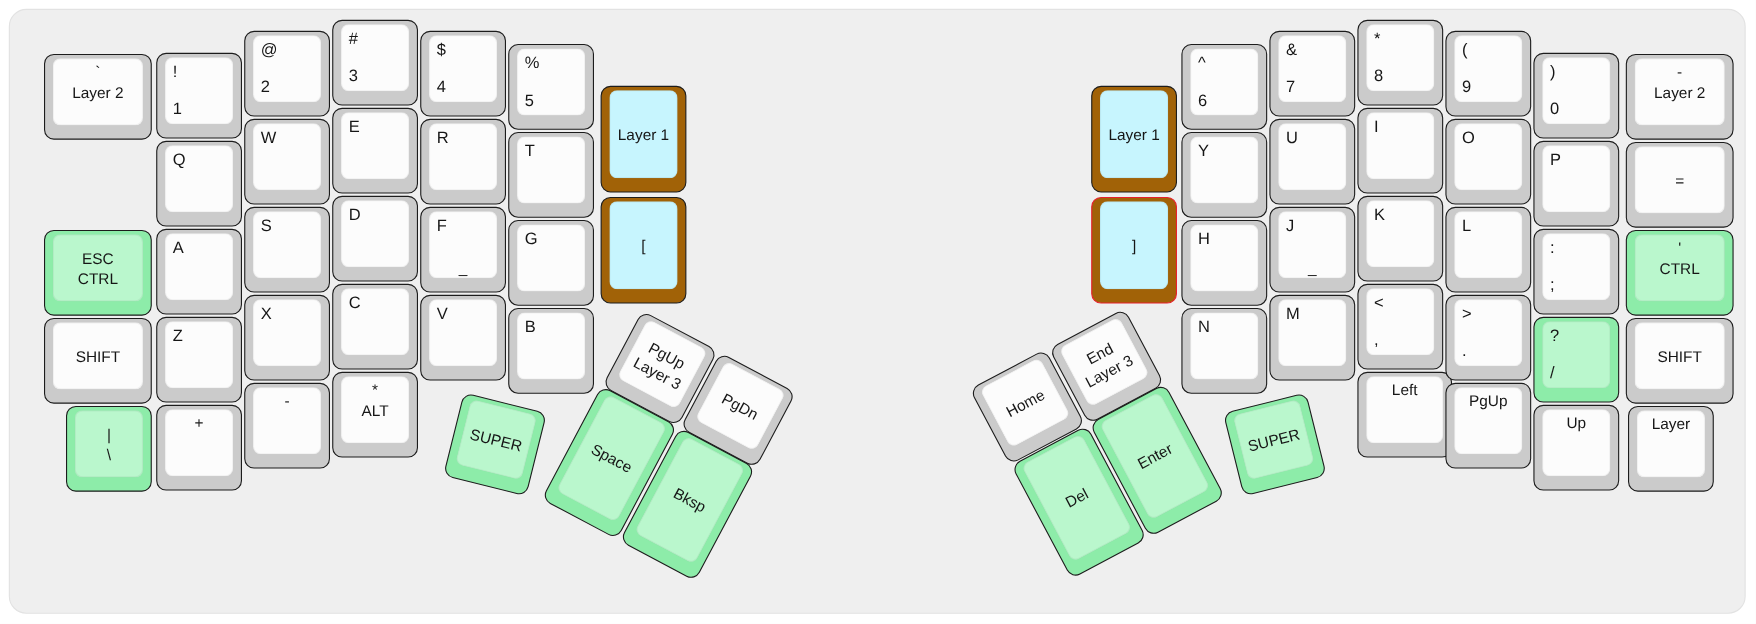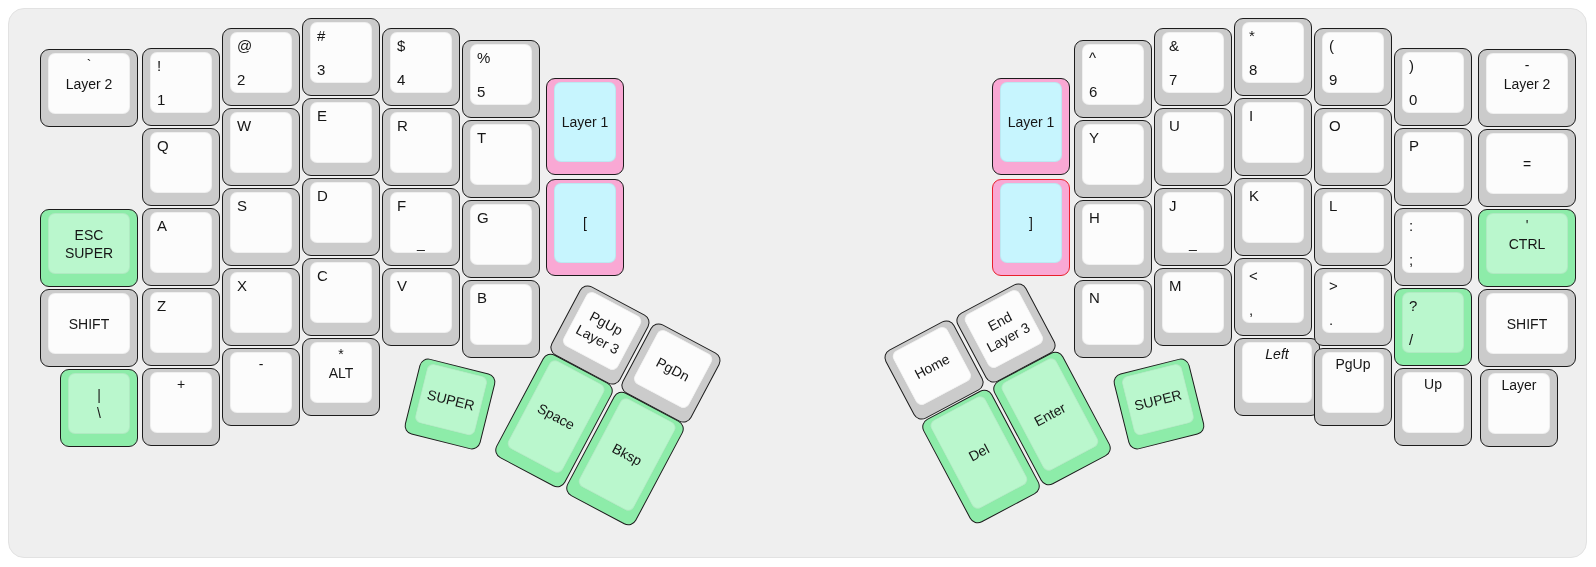--- a/index.html
+++ b/index.html
@@ -7,21 +7,21 @@
        font-family:"Liberation Sans", sans-serif;-webkit-font-smoothing:antialiased;}
   .panel{position:absolute;left:8px;top:8px;width:1579px;height:550px;
          background:#efefef;border:1px solid #e2e2e2;border-radius:16px;box-sizing:border-box;}
   .keys-layer{position:absolute;left:0;top:0;width:1596px;height:567px;}
   .key{position:absolute;box-sizing:border-box;border:1.5px solid #1c1c1c;border-radius:9px;
        transform-origin:50% 50%;}
   .key .top{position:absolute;left:7px;right:7px;top:3px;bottom:12px;border-radius:7px;
             border:1px solid rgba(0,0,0,0.05);box-sizing:border-box;}
   .key.gray{background:#cbcbcb}  .key.gray  .top{background:#fcfcfc}
   .key.green{background:#8deca9} .key.green .top{background:#baf7cd}
-  .key.blue{background:#f9a8d4}  .key.blue  .top{background:#c7f5fe}
+  .key.blue{background:#a16207}  .key.blue  .top{background:#c7f5fe}
   .key.outline-red{border-color:#e8202c;}
   .leg{position:absolute;color:#161616;z-index:2;}
   .leg-tl{left:6px;top:4px;font-size:15px;}
   .leg-bl{left:6px;bottom:4px;font-size:15px;}
   .leg-tc{left:0;right:0;top:3px;text-align:center;font-size:14px;}
   .leg-c{left:0;right:0;top:50%;transform:translateY(-50%);text-align:center;
          font-size:14px;white-space:pre-line;line-height:1.3;}
   .leg-bc{left:0;right:0;bottom:1px;text-align:center;font-size:14px;}
 </style>
 </head>
@@ -31,21 +31,21 @@
 <div class="keys-layer">
     <div class="key gray" style="left: 40px; top: 49px; width: 98px; height: 78px;">
       <div class="top">
         <span class="leg leg-tc">`</span>
         <span class="leg leg-c">Layer 2</span>
       </div>
     </div>
     <div class="key green" style="left: 40px; top: 209px; width: 98px; height: 78px;">
       <div class="top">
         <span class="leg leg-c">ESC
-SUPER</span>
+CTRL</span>
       </div>
     </div>
     <div class="key gray" style="left: 40px; top: 289px; width: 98px; height: 78px;">
       <div class="top">
         <span class="leg leg-c">SHIFT</span>
       </div>
     </div>
     <div class="key green" style="left: 60px; top: 369px; width: 78px; height: 78px;">
       <div class="top">
         <span class="leg leg-c">|
@@ -278,21 +278,21 @@
       <div class="top">
         <span class="leg leg-tl">K</span>
       </div>
     </div>
     <div class="key gray" style="left: 1234px; top: 258px; width: 78px; height: 78px;">
       <div class="top">
         <span class="leg leg-tl">&lt;</span>
         <span class="leg leg-bl">,</span>
       </div>
     </div>
-    <div class="key gray" style="left: 1234px; top: 338px; width: 86px; height: 78px; font-style: italic;">
+    <div class="key gray" style="left: 1234px; top: 338px; width: 86px; height: 78px;">
       <div class="top">
         <span class="leg leg-tc">Left</span>
       </div>
     </div>
     <div class="key gray" style="left: 1314px; top: 28px; width: 78px; height: 78px;">
       <div class="top">
         <span class="leg leg-tl">(</span>
         <span class="leg leg-bl">9</span>
       </div>
     </div>

